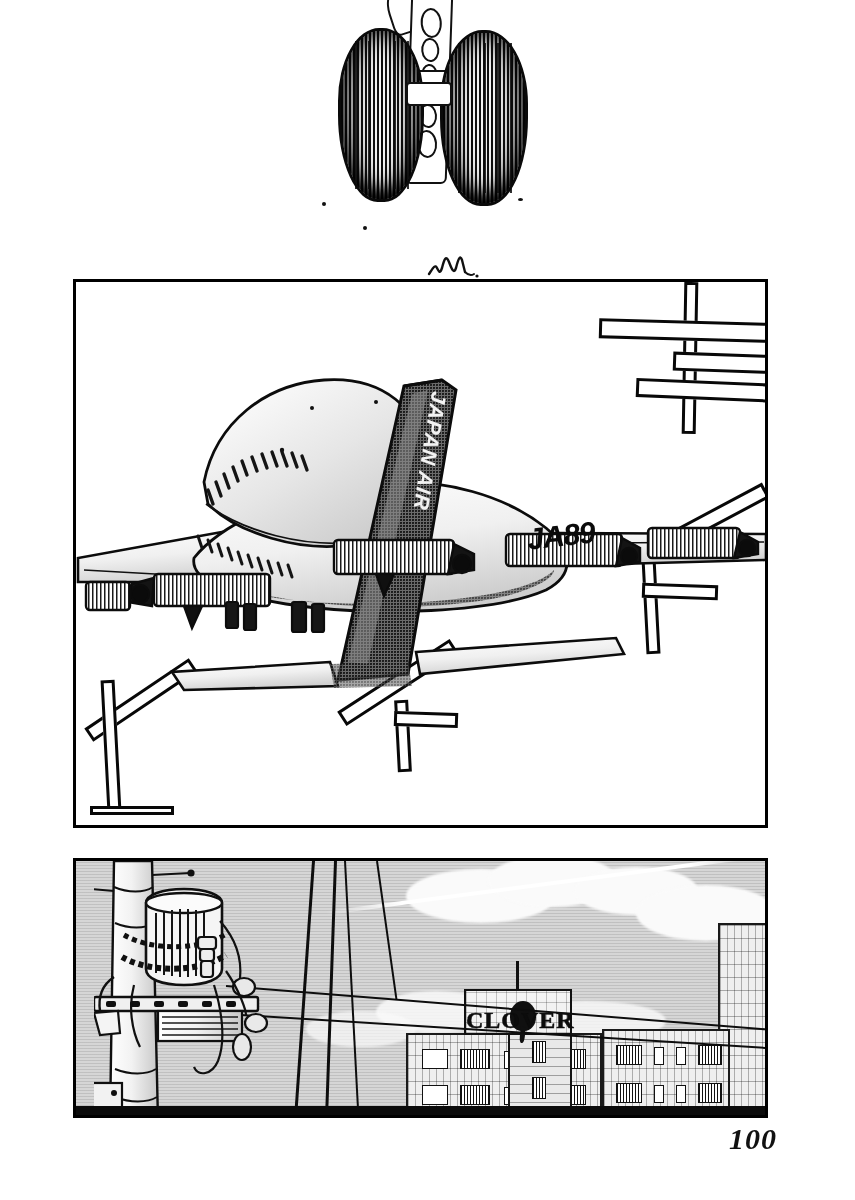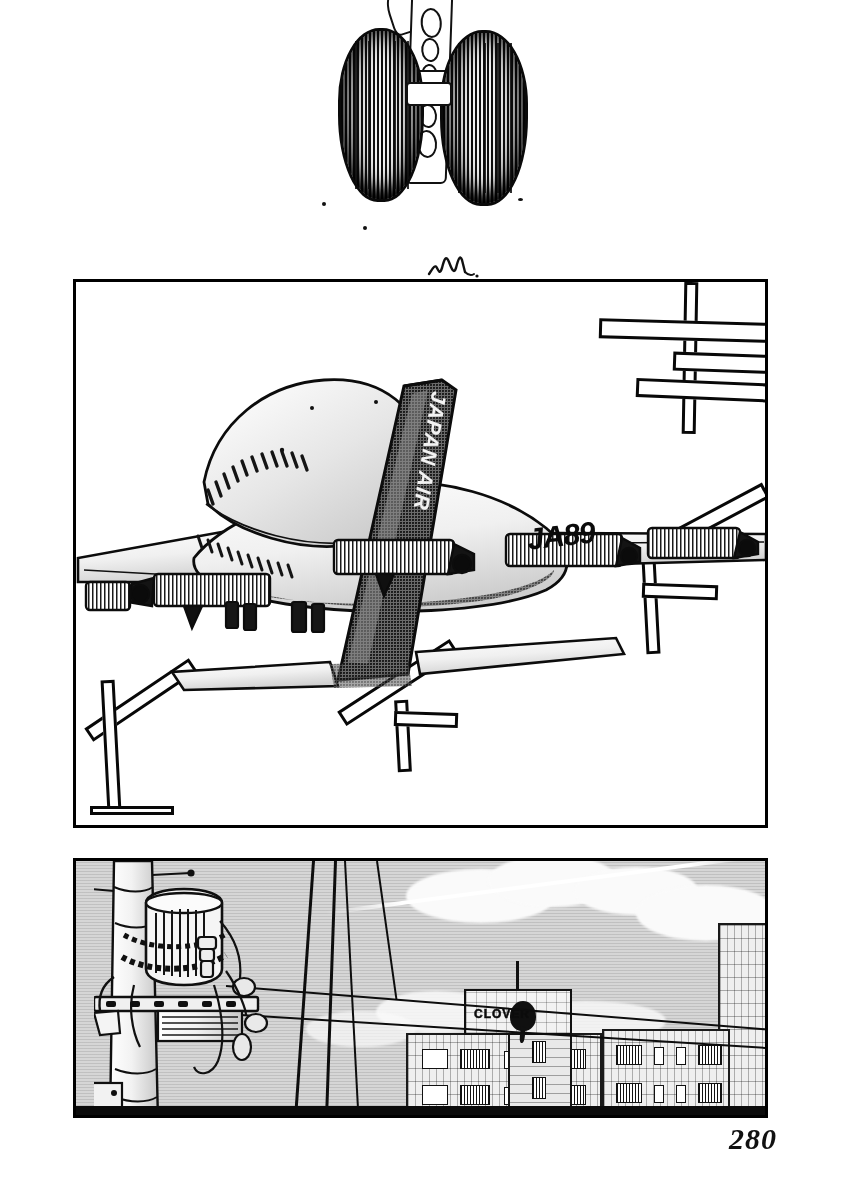--- a/index.html
+++ b/index.html
@@ -82,22 +82,22 @@
   .tower{position:absolute;box-sizing:border-box;border:2px solid #141414;
       background:repeating-linear-gradient(0deg,rgba(0,0,0,.32) 0 1px,rgba(0,0,0,0) 1px 9px),#e9e9e9;
       border-radius:6px 6px 0 0;}
   #signboard{position:absolute;box-sizing:border-box;border:2px solid #111;
       background:repeating-linear-gradient(90deg,rgba(0,0,0,.22) 0 1px,rgba(0,0,0,0) 1px 10px),
                  repeating-linear-gradient(0deg,rgba(0,0,0,.22) 0 1px,rgba(0,0,0,0) 1px 10px),#f3f3f3;}
   #sign-blob{position:absolute;left:44px;top:10px;width:26px;height:30px;background:#101010;
       border-radius:50% 50% 45% 45%;}
   #sign-blob:after{content:"";position:absolute;left:10px;top:26px;width:5px;height:16px;
       background:#101010;border-radius:0 0 40% 40%;transform:rotate(6deg);}
-  #sign-text{position:absolute;left:8px;top:16px;font-family:Liberation Sans, sans-serif;
-      font-weight:bold;font-size:12px;letter-spacing:1px;color:#0c0c0c;
+  #sign-text{position:absolute;left:0;top:16px;font-family:Liberation Serif, serif;
+      font-weight:bold;font-size:24px;letter-spacing:1px;color:#0c0c0c;
       -webkit-text-stroke:.5px #0c0c0c;}
   #sign-mast{position:absolute;background:#111;}
 
   
   #pole-wrap{position:absolute;left:18px;top:0;width:220px;height:260px;}
   #pole-wrap svg{display:block;}
 
   .wire{position:absolute;background:#0d0d0d;transform-origin:left center;}
   .ground-strip{position:absolute;left:0;right:0;bottom:0;height:9px;background:#0b0b0b;}
 
@@ -456,15 +456,15 @@
         <rect x="-6" y="222" width="34" height="30" fill="#f2f2f2" stroke="#101010" stroke-width="2.2"></rect>
         <circle cx="20" cy="232" r="3" fill="#101010"></circle>
       </svg>
     </div>
 
     <div class="wire" style="left:258px;top:0;width:3px;height:260px;transform:rotate(2deg);transform-origin:top center;"></div>
 
     <div class="ground-strip"></div>
   </div>
 
-  <div id="page-number">280</div>
+  <div id="page-number">100</div>
 
 </div>
 
 </body></html>

